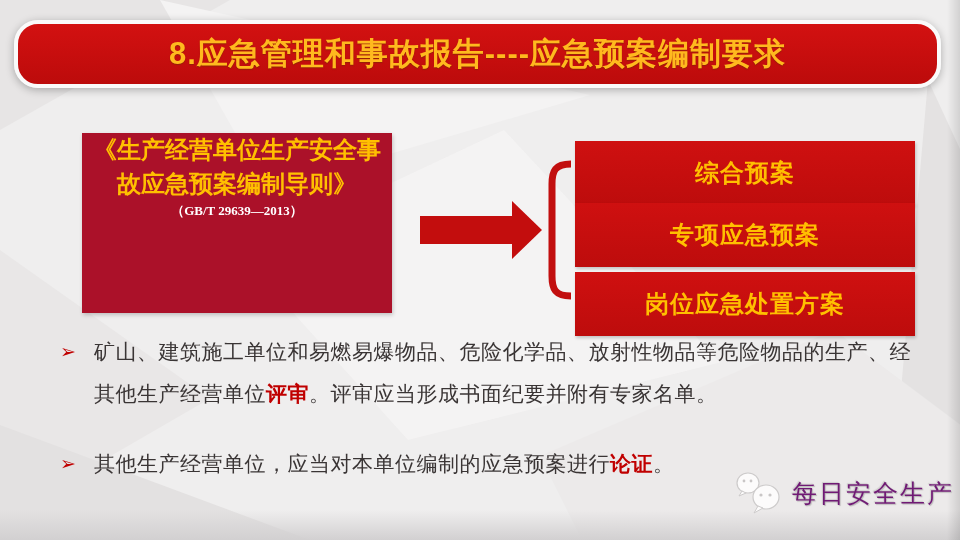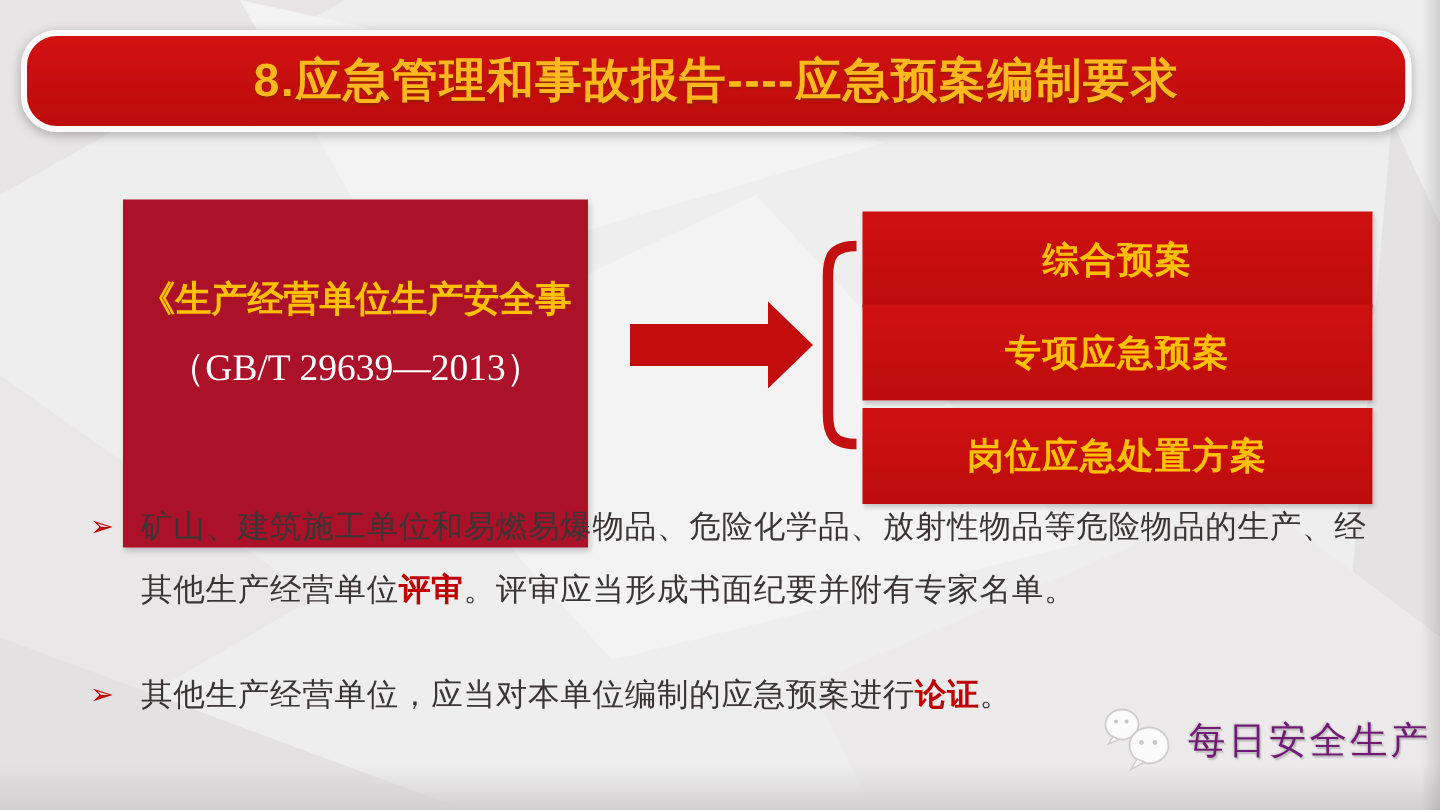--- a/index.html
+++ b/index.html
@@ -37,26 +37,26 @@
     box-shadow:0 2px 8px rgba(0,0,0,.28);
     display:flex;align-items:center;justify-content:center;
   }
   .banner .title-text{
     color:#ffb91e;font-size:31px;font-weight:bold;letter-spacing:1px;
     text-shadow:0 1px 1px rgba(110,50,0,.55);
   }
 
   
   .guideline-box{
-    position:absolute;left:82px;top:133px;width:310px;height:232px;
+    position:absolute;left:82px;top:133px;width:310px;height:180px;
     background:#ab1129;box-shadow:1px 2px 4px rgba(0,0,0,.2);
-    box-sizing:border-box;padding-top:50px;text-align:center;
+    box-sizing:border-box;text-align:center;
   }
   .guideline-line{color:#ffc000;font-size:24px;font-weight:bold;line-height:34px;}
-  .guideline-code{color:#ffffff;font-size:25px;font-weight:normal;margin-top:11px;
+  .guideline-code{color:#ffffff;font-size:13px;font-weight:bold;margin-top:1px;
     font-family:"Liberation Serif","DejaVu Serif",serif;}
 
   
   .arrow{position:absolute;left:420px;top:201px;width:122px;height:58px;}
   .arrow-body{position:absolute;left:0;top:15px;width:92px;height:28px;background:#c30d0d;}
   .arrow-head{position:absolute;left:92px;top:0;width:0;height:0;
     border-top:29px solid transparent;border-bottom:29px solid transparent;
     border-left:30px solid #c30d0d;}
 
   
@@ -107,20 +107,21 @@
 <div class="facet f7"></div>
 <div class="facet bottom-band"></div>
 <div class="facet right-strip"></div>
 
 <div class="banner">
   <span class="title-text">8.应急管理和事故报告----应急预案编制要求</span>
 </div>
 
 <div class="guideline-box">
   <div class="guideline-line">《生产经营单位生产安全事</div>
+  <div class="guideline-line">故应急预案编制导则》</div>
   <div class="guideline-code">（GB/T 29639—2013）</div>
 </div>
 
 <div class="arrow">
   <div class="arrow-body"></div>
   <div class="arrow-head"></div>
 </div>
 
 <svg class="bracket" width="30" height="142" viewBox="0 0 30 142">
   <path d="M27 5 C11 5 8 12 8 25 L8 117 C8 130 11 137 27 137" stroke="#c20f0f" stroke-width="7" fill="none" stroke-linecap="butt"></path>

